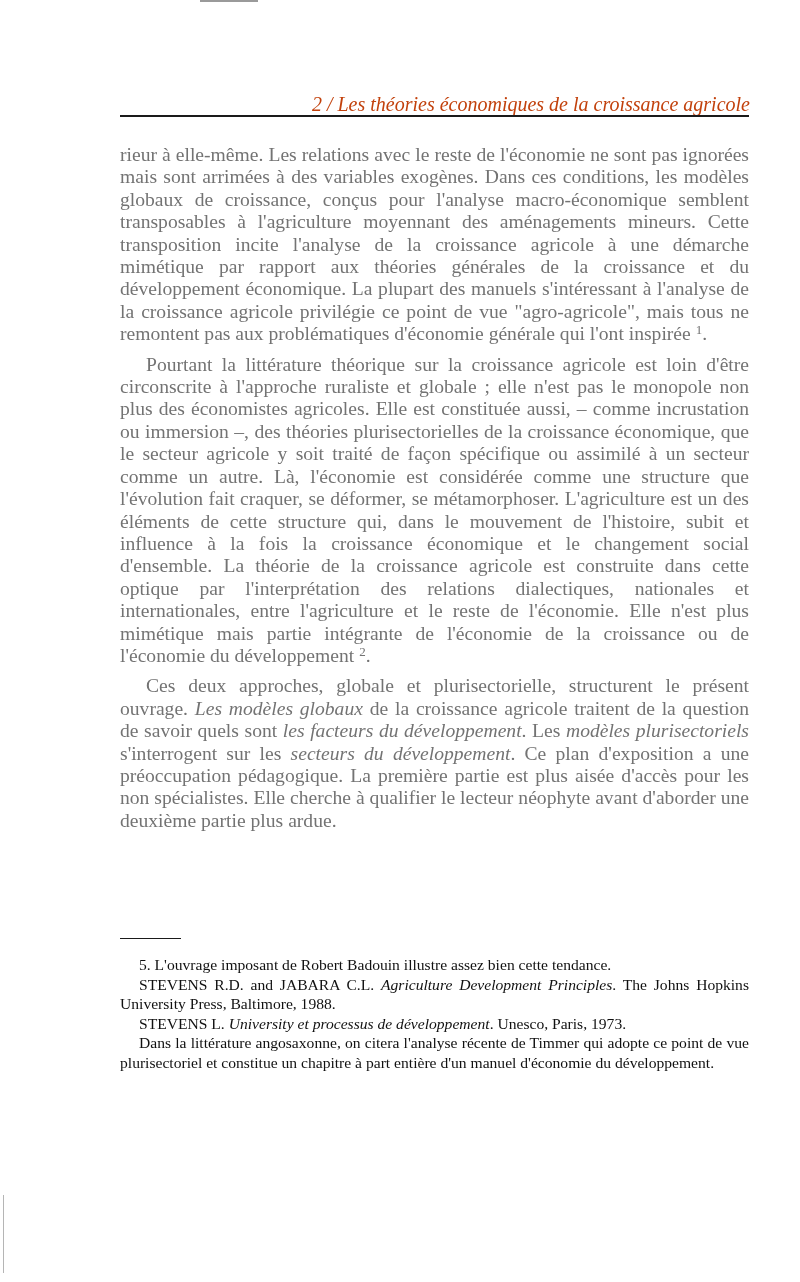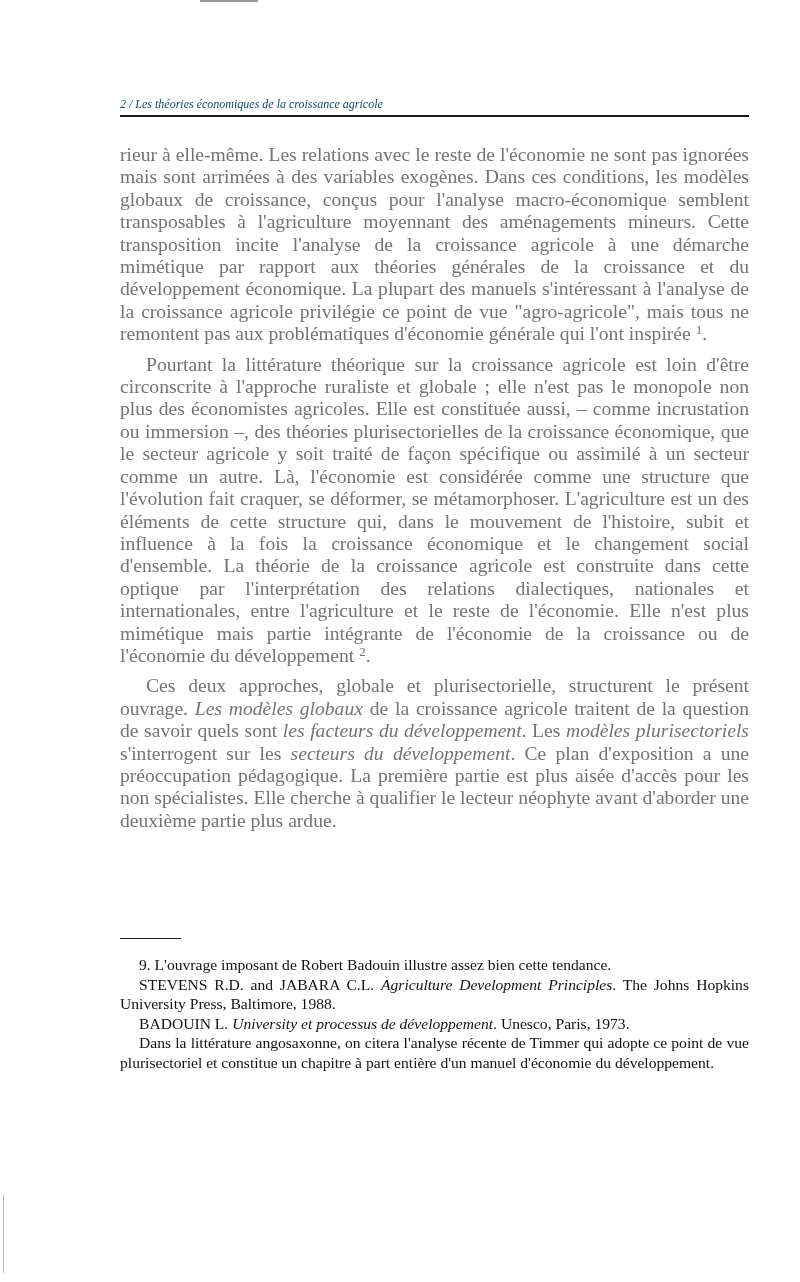--- a/index.html
+++ b/index.html
@@ -2,22 +2,22 @@
 <html><head>
   <meta charset="utf-8">
   <style>
     html, body { margin: 0; padding: 0; background: #ffffff; }
     body { width: 800px; height: 1282px; position: relative; overflow: hidden; color: #1a1a1a; }
     .page { position: absolute; left: 0; top: 0; width: 800px; height: 1282px; background: #fff; }
     .scan-mark { position: absolute; left: 200px; top: 0; width: 58px; height: 2px; background: #9a9a9a; }
     .edge-line { position: absolute; left: 3px; top: 1195px; width: 1px; height: 78px; background: #b5b5b5; }
     .running-head {
       position: absolute; left: 120px; top: 92px; width: 630px;
-      font-family: "Liberation Serif", serif; font-style: italic; font-size: 12px;
-      line-height: 24px; color: #0c4a6e;
+      font-family: "Liberation Serif", serif; font-style: italic; font-size: 20px;
+      line-height: 24px; color: #c2410c; text-align: right;
     }
     .head-rule { position: absolute; left: 120px; top: 115px; width: 629px; height: 2px; background: #1a1a1a; }
     .body-text {
       position: absolute; left: 120px; top: 144px; width: 629px;
       font-family: "Liberation Serif", serif; font-size: 19.6px; line-height: 22.4px;
       text-align: justify; color: #737373;
     }
     .body-text p { margin: 0 0 8px 0; text-indent: 0; }
     .body-text p.indent { text-indent: 26px; }
     .body-text sup { font-size: 13px; vertical-align: 6px; line-height: 0; }
@@ -42,18 +42,18 @@
 
   <div class="body-text">
     <p><span>rieur à elle-même. Les relations avec le reste de l'économie ne sont pas ignorées mais sont arrimées à des variables exogènes. Dans ces conditions, les modèles globaux de croissance, conçus pour l'analyse macro-économique semblent transposables à l'agriculture moyennant des aménagements mineurs. Cette transposition incite l'analyse de la croissance agricole à une démarche mimétique par rapport aux théories générales de la croissance et du développement économique. La plupart des manuels s'intéressant à l'analyse de la croissance agricole privilégie ce point de vue "agro-agricole", mais tous ne remontent pas aux problématiques d'économie générale qui l'ont inspirée</span>&nbsp;<sup>1</sup><span>.</span></p>
     <p class="indent"><span>Pourtant la littérature théorique sur la croissance agricole est loin d'être circonscrite à l'approche ruraliste et globale ; elle n'est pas le monopole non plus des économistes agricoles. Elle est constituée aussi, – comme incrustation ou immersion –, des théories plurisectorielles de la croissance économique, que le secteur agricole y soit traité de façon spécifique ou assimilé à un secteur comme un autre. Là, l'économie est considérée comme une structure que l'évolution fait craquer, se déformer, se métamorphoser. L'agriculture est un des éléments de cette structure qui, dans le mouvement de l'histoire, subit et influence à la fois la croissance économique et le changement social d'ensemble. La théorie de la croissance agricole est construite dans cette optique par l'interprétation des relations dialectiques, nationales et internationales, entre l'agriculture et le reste de l'économie. Elle n'est plus mimétique mais partie intégrante de l'économie de la croissance ou de l'économie du développement</span>&nbsp;<sup>2</sup><span>.</span></p>
     <p class="indent"><span>Ces deux approches, globale et plurisectorielle, structurent le présent ouvrage. </span><i>Les modèles globaux</i><span> de la croissance agricole traitent de la question de savoir quels sont </span><i>les facteurs du développement</i><span>. Les </span><i>modèles plurisectoriels</i><span> s'interrogent sur les </span><i>secteurs du développement</i><span>. Ce plan d'exposition a une préoccupation pédagogique. La première partie est plus aisée d'accès pour les non spécialistes. Elle cherche à qualifier le lecteur néophyte avant d'aborder une deuxième partie plus ardue.</span></p>
   </div>
 
   <div class="fn-rule"></div>
 
   <div class="footnotes">
-    <p><span>9. L'ouvrage imposant de Robert Badouin illustre assez bien cette tendance.</span></p>
+    <p><span>5. L'ouvrage imposant de Robert Badouin illustre assez bien cette tendance.</span></p>
     <p><span>STEVENS R.D. and JABARA C.L. </span><i>Agriculture Development Principles</i><span>. The Johns Hopkins University Press, Baltimore, 1988.</span></p>
-    <p><span>BADOUIN L. </span><i>University et processus de développement</i><span>. Unesco, Paris, 1973.</span></p>
+    <p><span>STEVENS L. </span><i>University et processus de développement</i><span>. Unesco, Paris, 1973.</span></p>
     <p><span>Dans la littérature angosaxonne, on citera l'analyse récente de Timmer qui adopte ce point de vue plurisectoriel et constitue un chapitre à part entière d'un manuel d'économie du développement.</span></p>
   </div>
 </div>
 
 </body></html>

